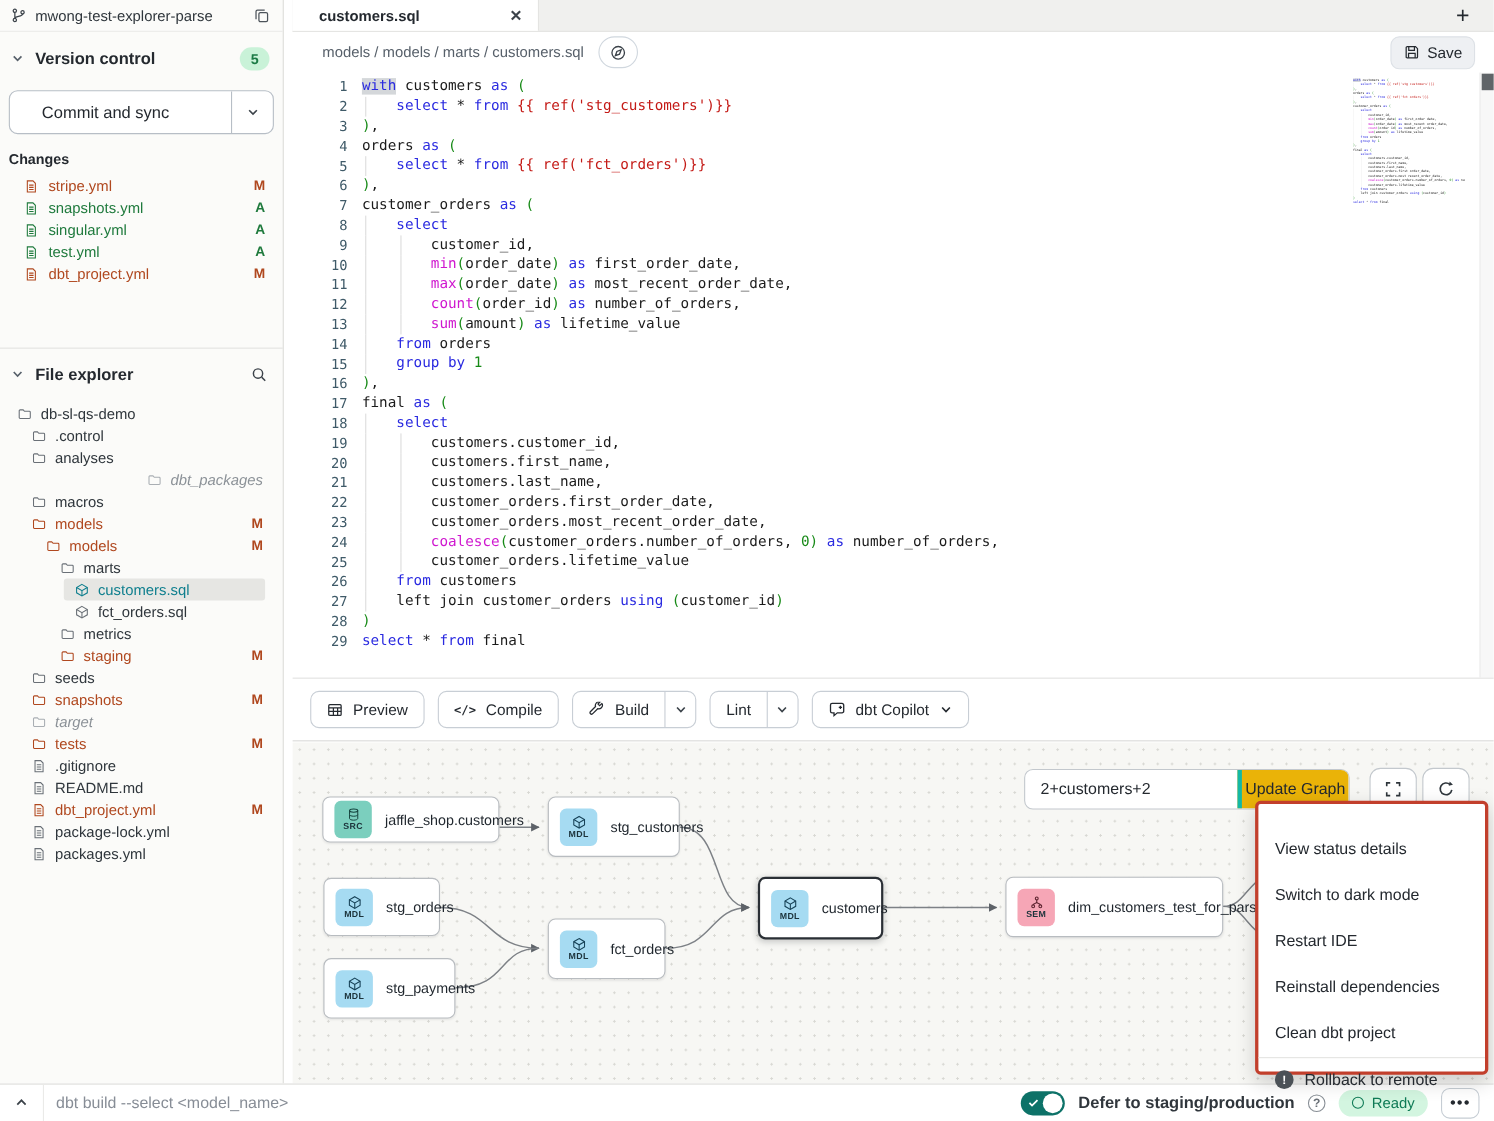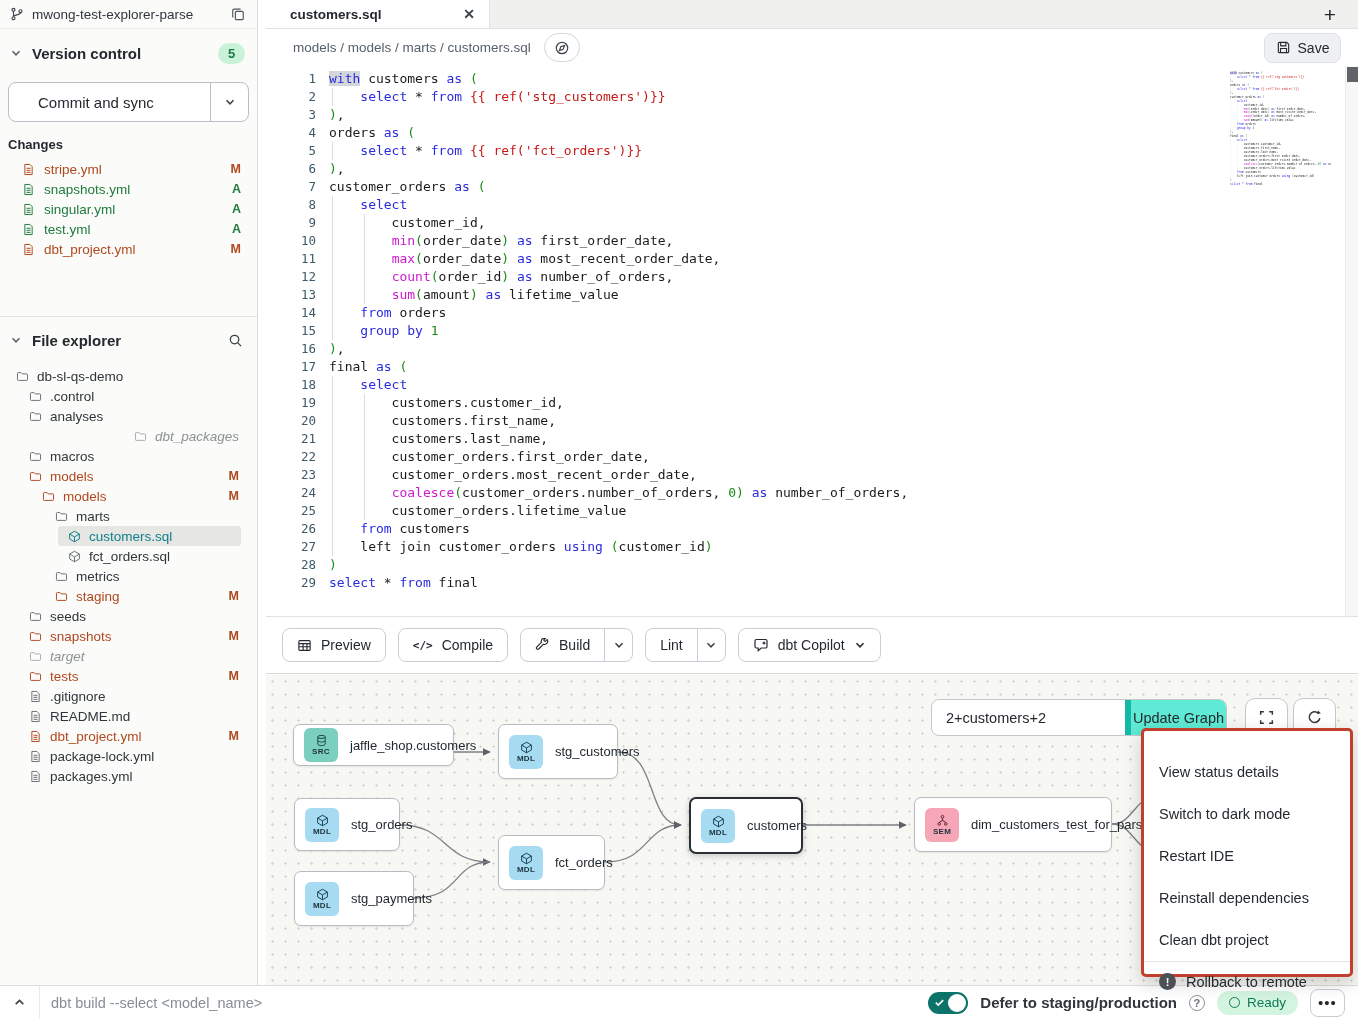--- a/index.html
+++ b/index.html
@@ -115,22 +115,22 @@
            padding-left:10px; gap:12px; font-size:13px; color:#1f262d; }
   .lnode.selected { border:2px solid #2a2f35; box-shadow:0 2px 6px rgba(27,31,36,.22); }
   .nbadge { width:34px; height:34px; border-radius:6px; display:flex; flex-direction:column;
             align-items:center; justify-content:center; flex:none; color:#173840; }
   .nbadge .blabel { font-size:8px; font-weight:700; letter-spacing:.3px; color:#1c333b; }
   .bg-src { background:#7bcfbe; } .bg-mdl { background:#a6dbf2; } .bg-sem { background:#f6a6b6; }
   .lsearch { position:absolute; left:665px; top:24px; width:296px; height:37px; background:#fff;
              border:1px solid #c3c8cd; border-radius:8px; display:flex; align-items:stretch;
              font-size:14.5px; overflow:hidden; }
   .lsearch .val { flex:1; display:flex; align-items:center; padding-left:14px; }
-  .lsearch .update { width:101px; border-left:6px solid #14b8a6; display:flex; align-items:center;
-                     justify-content:center; background:#5eead4;text-align:right; }
+  .lsearch .update { width:101px; border-left:4px solid #14b8a6; display:flex; align-items:center;
+                     justify-content:center; background:#eab308;text-align:right; }
   .lbtn { position:absolute; top:23px; width:43px; height:39px; background:#fff;
           border:1px solid #c3c8cd; border-radius:10px; display:flex; align-items:center;
           justify-content:center; color:#2f363c; }
   .lbtn.fs { left:979px; } .lbtn.rf { left:1027px; }
 
   
   .ctx { position:absolute; left:1141px; top:728px; width:212px; height:249px; background:#fff;
          border:3px solid #c23f2c; border-radius:5px; box-shadow:0 6px 18px rgba(0,0,0,.18);
          z-index:40; padding-top:20px; }
   .ctx-item { height:42px; display:flex; align-items:center; padding-left:15px; font-size:14.5px; }

